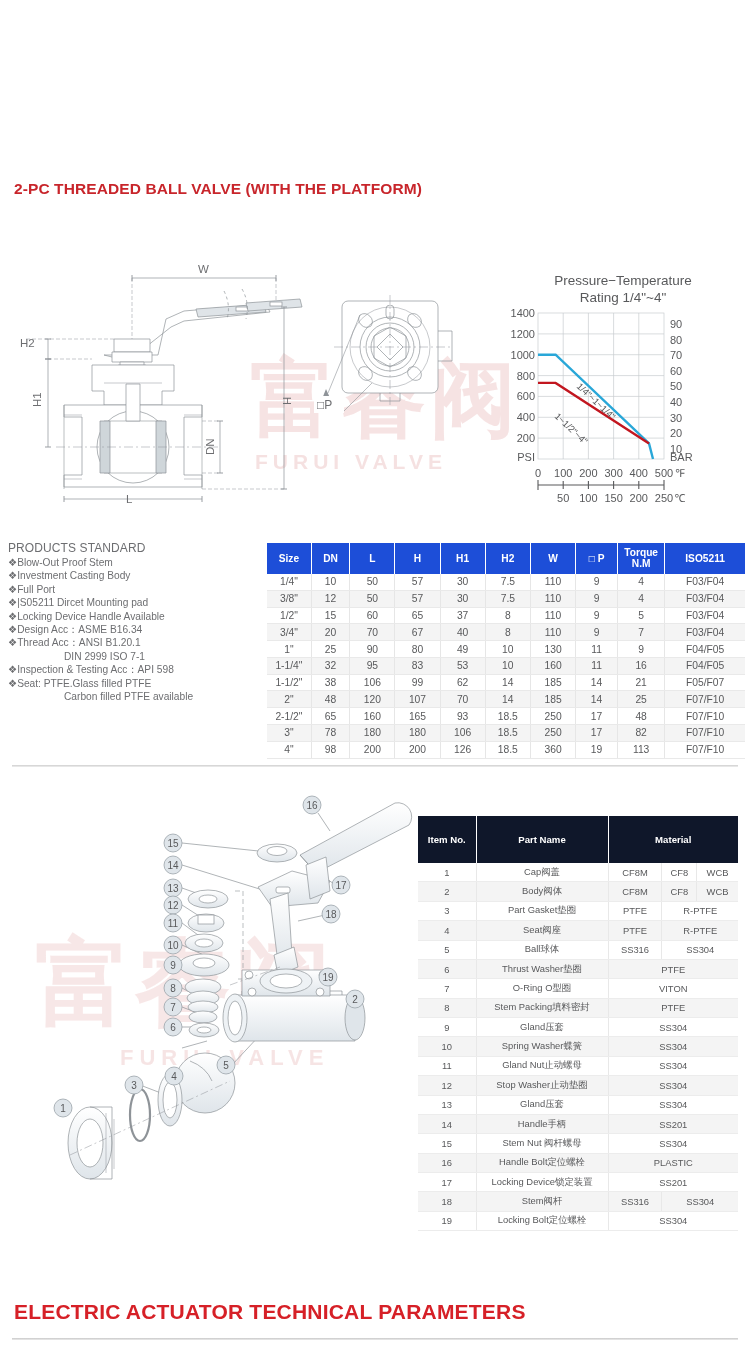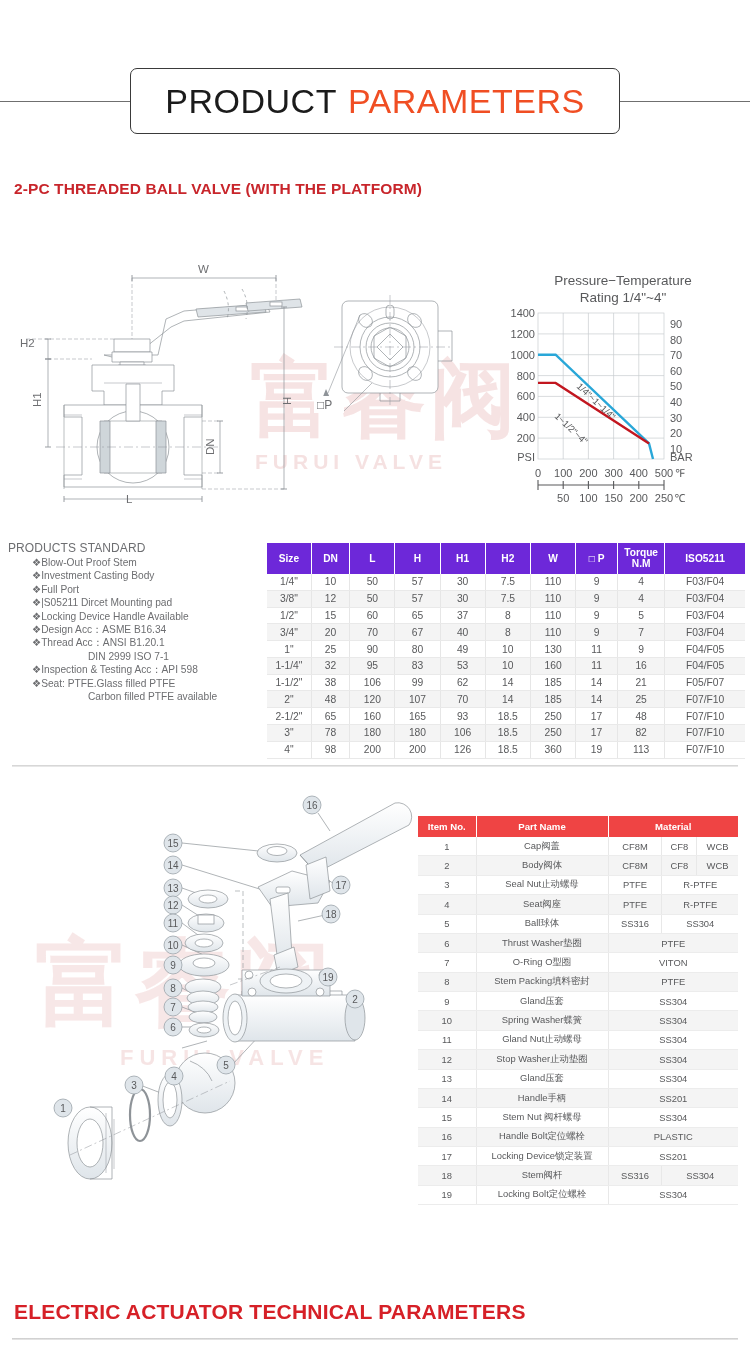--- a/index.html
+++ b/index.html
@@ -40,50 +40,50 @@
     font-size:15.5px; font-weight:700; color:#c8252b; letter-spacing:.1px; white-space:nowrap;}
 
   
   .draw-area { position:absolute; left:0; top:255px; width:750px; height:265px; z-index:2;}
   .svgbox { position:absolute; }
 
   
   .std { position:absolute; left:8px; top:542px; width:255px; z-index:3;
          font-size:10.2px; line-height:13.4px; color:#6d6e71; }
   .std .hd { font-size:12px; letter-spacing:.1px; margin-bottom:.5px;}
-  .std li { list-style:none; white-space:nowrap;margin-left:24px; }
+  .std li { list-style:none; white-space:nowrap; }
   .std li .b { color:#6d6e71; }
   .std .indent { padding-left:56px; white-space:nowrap; }
 
   
   .dim-tb { position:absolute; left:267px; top:543px; width:478px; z-index:3;
             border-collapse:collapse; font-size:10.3px; color:#58595b; }
-  .dim-tb th { background:#6d28d9; color:#fff; font-weight:700; font-size:10.2px;
+  .dim-tb th { background:#1d4ed8; color:#fff; font-weight:700; font-size:10.2px;
                padding:4px 0 5px; text-align:center; border-right:1px solid #fff;
                line-height:11px; }
   .dim-tb th:last-child{border-right:none;}
   .dim-tb td { text-align:center; padding:2.4px 0; border-right:1px solid #e6e6e6;
                border-bottom:1px solid #e9e9e9; }
   .dim-tb td:last-child{border-right:none;}
   .dim-tb tbody tr:nth-child(even) td { background:#f4f4f4; }
   .dim-tb tbody tr:nth-child(odd) td { background:#ffffff; }
 
   
   .divider { position:absolute; left:12px; top:765px; width:726px; height:2px;
              background:linear-gradient(to bottom,#cfcfcf,#efefef); z-index:2;}
   .divider2 { position:absolute; left:12px; top:1338px; width:726px; height:2px;
              background:linear-gradient(to bottom,#c9c9c9,#ececec); z-index:2;}
 
   
   .mat-cap { position:absolute; left:420px; top:832px; font-size:8.6px;
              color:#7b7c7e; z-index:3; letter-spacing:.1px;}
   .mat-tb { position:absolute; left:418px; top:816px; width:320px; z-index:3;
             border-collapse:collapse; font-size:9.4px; color:#58595b; }
-  .mat-tb th { background:#ef4444; color:#fff; font-weight:700; font-size:9.6px;
-               padding:5px 0; text-align:center; border-right:1px solid #fff; }
+  .mat-tb th { background:#0f172a; color:#fff; font-weight:700; font-size:9.6px;
+               padding:18px 0; text-align:center; border-right:1px solid #fff; }
   .mat-tb th:last-child { border-right:none; }
   .mat-tb td { text-align:center; padding:2.7px 0; border-right:1px solid #e8e8e8;
                border-bottom:1px solid #ececec; }
   .mat-tb td:last-child { border-right:none; }
   .mat-tb tbody tr:nth-child(even) td { background:#f4f4f4; }
   .mat-tb tbody tr:nth-child(odd) td { background:#fff; }
   .col-item { width:58px; } .col-part { width:132px; }
 
   
   .footer-title { position:absolute; left:14px; top:1300px; z-index:3;
@@ -94,28 +94,20 @@
 </head>
 <body>
 
 <div class="page">
 
   <div class="wm wm1">富睿阀</div>
   <div class="wm1sub">FURUI VALVE</div>
   <div class="wm wm2">富睿阀</div>
   <div class="wm2sub">FURUI VALVE</div>
 
-  <div class="header-wrap">
-    <div class="hline left"></div>
-    <div class="hline right"></div>
-    <div class="hbox">
-      <span class="h-black">PRODUCT</span>
-      <span class="h-orange">PARAMETERS</span>
-    </div>
-  </div>
 
   <div class="sec-title">2-PC THREADED BALL VALVE (WITH THE PLATFORM)</div>
 
   <div class="draw-area">
 
     <svg class="svgbox" style="left:8px; top:0;" width="300" height="250" viewBox="0 0 300 250">
       <g stroke="#8e9398" fill="none" stroke-width="0.7">
 
         <line x1="124" y1="23" x2="268" y2="23"></line>
         <path d="M124 20v6M268 20v6" stroke-width="0.9"></path>
@@ -656,21 +648,21 @@
         </tr>
         <tr>
           <td class="col-item">2</td>
           <td class="col-part">Body阀体</td>
           <td>CF8M</td>
           <td>CF8</td>
           <td>WCB</td>
         </tr>
         <tr>
           <td class="col-item">3</td>
-          <td class="col-part">Seal Nut止动螺母</td>
+          <td class="col-part">Part Gasket垫圈</td>
           <td>PTFE</td>
           <td colspan="2">R-PTFE</td>
         </tr>
         <tr>
           <td class="col-item">4</td>
           <td class="col-part">Seat阀座</td>
           <td>PTFE</td>
           <td colspan="2">R-PTFE</td>
         </tr>
         <tr>

